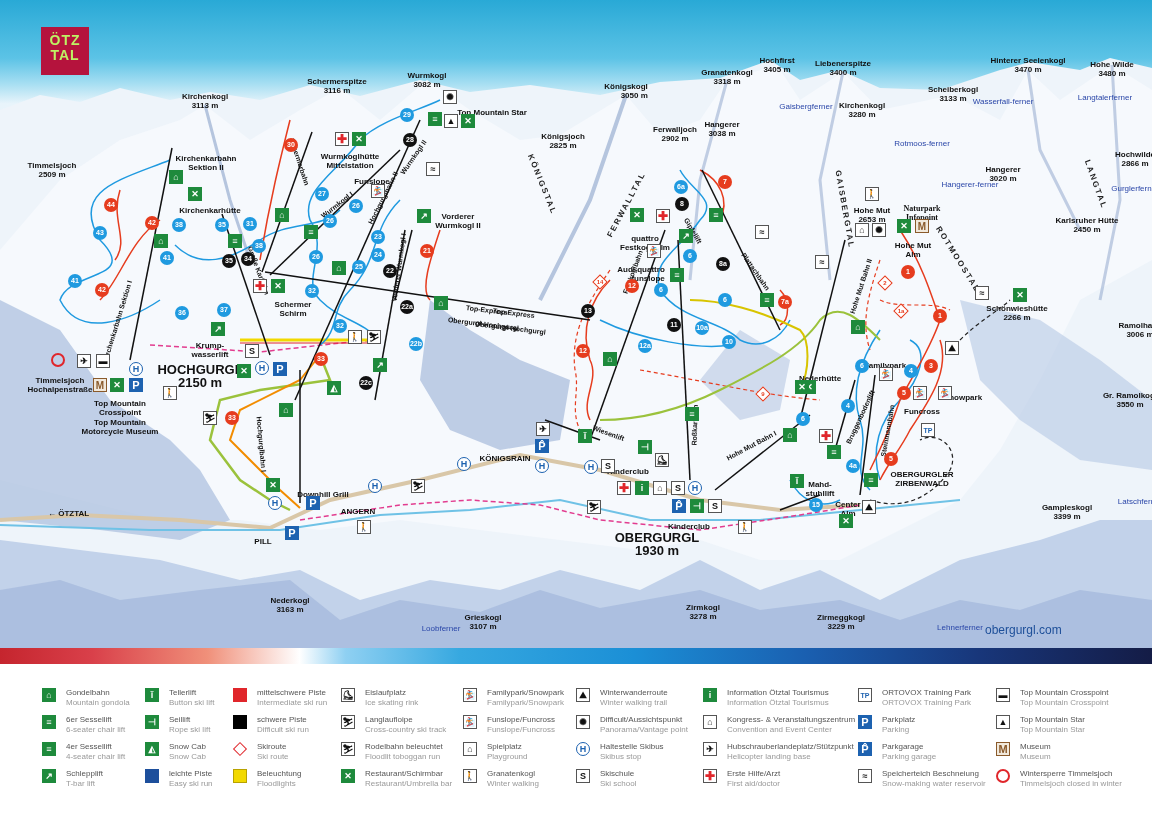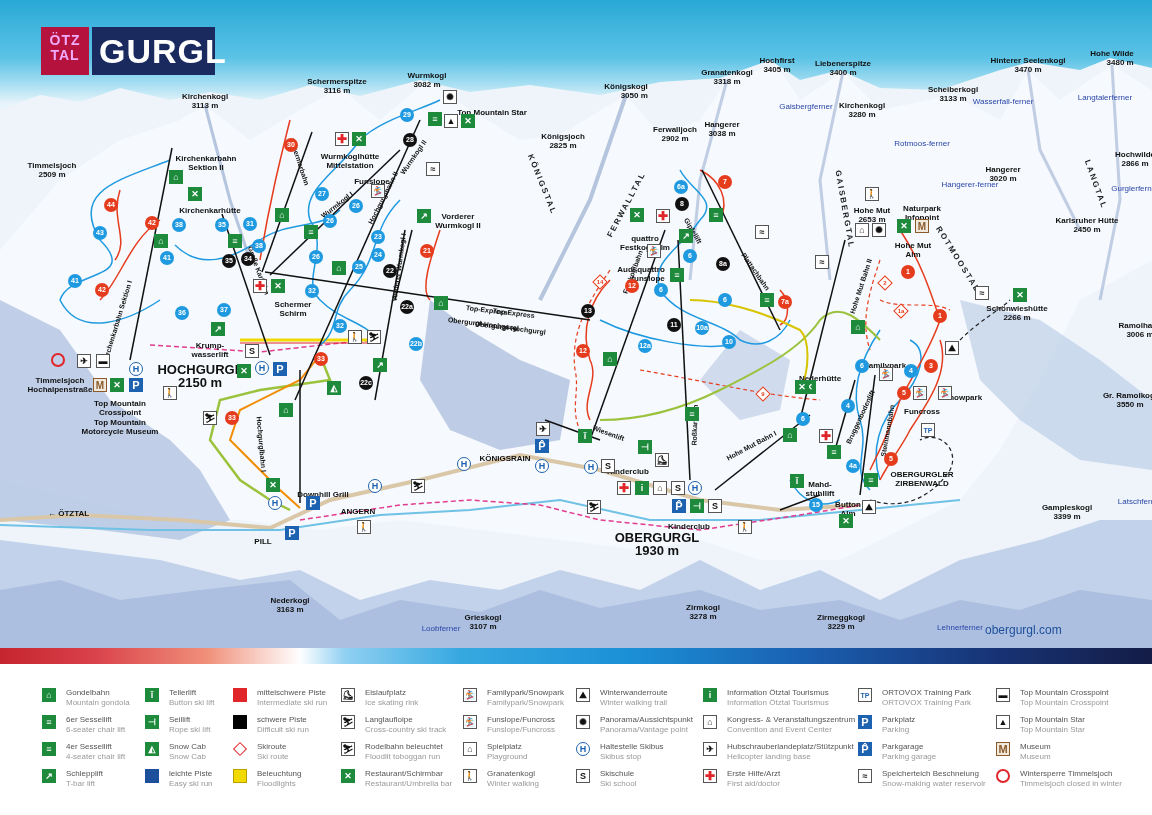--- a/index.html
+++ b/index.html
@@ -3,21 +3,21 @@
 <meta charset="utf-8">
 <style>
   * { box-sizing: border-box; margin: 0; padding: 0; }
   html, body { width: 1152px; height: 815px; overflow: hidden; background: #fff; font-family: "Liberation Sans", sans-serif; }
   #map {
     position: absolute; left: 0; top: 0; width: 1152px; height: 648px; overflow: hidden;
     background: linear-gradient(180deg, #29a9d6 0%, #5cc3e6 9%, #a8dff2 13%, #e8f4fb 16%, #f2f7fc 40%, #dfe8f3 60%, #c8d6ea 75%, #dbe6f2 90%, #e7eef7 100%);
   }
   #map svg.terrain { position: absolute; left: 0; top: 0; }
   .logo { position: absolute; left: 41px; top: 27px; height: 48px; display: flex; }
-  .logo .otz { width: 48px; background: #b5133d; color: #f0abfc; font-weight: bold; font-size: 14px; line-height: 15px; text-align: center; padding-top: 6px; letter-spacing: 1px; }
+  .logo .otz { width: 48px; background: #b5133d; color: #bef264; font-weight: bold; font-size: 14px; line-height: 15px; text-align: center; padding-top: 6px; letter-spacing: 1px; }
   .logo .gurgl { width: 123px; background: #1b2a5e; color: #fff; font-weight: bold; font-size: 34px; line-height: 48px; padding-left: 7px; margin-left: 3px; letter-spacing: 1px; }
   .peak { position: absolute; font-size: 8px; font-weight: bold; color: #111; text-align: center; line-height: 9px; transform: translateX(-50%); white-space: nowrap; }
   .peak span { display: block; }
   .glacier { position: absolute; font-size: 8px; color: #2a46a8; text-align: center; line-height: 9px; transform: translateX(-50%); white-space: nowrap; }
   .valley { position: absolute; font-size: 8px; font-weight: bold; color: #222; letter-spacing: 2px; white-space: nowrap; }
   .place { position: absolute; font-size: 8px; font-weight: bold; color: #111; text-align: center; line-height: 9px; transform: translateX(-50%); white-space: nowrap; }
   .town { position: absolute; font-size: 13px; font-weight: bold; color: #111; text-align: center; line-height: 13px; transform: translateX(-50%); white-space: nowrap; }
   .liftlabel { position: absolute; font-size: 7px; font-weight: bold; color: #111; white-space: nowrap; transform-origin: left center; }
   .run { position: absolute; width: 14px; height: 14px; border-radius: 50%; color: #fff; font-size: 7px; font-weight: bold; line-height: 14px; text-align: center; transform: translate(-50%,-50%); }
   .run.blue { background: #1f9ae0; }
@@ -143,21 +143,20 @@
       <line x1="545" y1="420" x2="600" y2="440"></line>
       <line x1="780" y1="510" x2="820" y2="495"></line>
     </g>
   </svg>
 
   <div class="logo">
     <div class="otz">
       <span>ÖTZ</span><br>
       <span>TAL</span>
     </div>
-    <div class="gurgl">GURGL</div>
   </div>
 
   <div id="peaks-layer">
       <div class="peak" style="left: 205px; top: 92px;">
         <span>Kirchenkogl</span>
         <span>3113 m</span>
       </div>
       <div class="peak" style="left: 337px; top: 77px;">
         <span>Schermerspitze</span>
         <span>3116 m</span>
@@ -179,21 +178,21 @@
         <span>3405 m</span>
       </div>
       <div class="peak" style="left: 843px; top: 59px;">
         <span>Liebenerspitze</span>
         <span>3400 m</span>
       </div>
       <div class="peak" style="left: 1028px; top: 56px;">
         <span>Hinterer Seelenkogl</span>
         <span>3470 m</span>
       </div>
-      <div class="peak" style="left: 1112px; top: 49px; text-align: right;">
+      <div class="peak" style="left: 1112px; top: 60px;">
         <span>Hohe Wilde</span>
         <span>3480 m</span>
       </div>
       <div class="peak" style="left: 953px; top: 85px;">
         <span>Scheiberkogl</span>
         <span>3133 m</span>
       </div>
       <div class="peak" style="left: 862px; top: 101px;">
         <span>Kirchenkogl</span>
         <span>3280 m</span>
@@ -292,29 +291,29 @@
       <div class="place" style="left: 210px; top: 341px;"><span>Krump-</span><br><span>wasserlift</span></div>
       <div class="place" style="left: 60px; top: 376px;"><span>Timmelsjoch</span><br><span>Hochalpenstraße</span></div>
       <div class="place" style="left: 120px; top: 399px;"><span>Top Mountain</span><br><span>Crosspoint</span></div>
       <div class="place" style="left: 120px; top: 418px;"><span>Top Mountain</span><br><span>Motorcycle Museum</span></div>
       <div class="place" style="left: 323px; top: 490px;"><span>Downhill Grill</span></div>
       <div class="place" style="left: 358px; top: 507px;"><span>ANGERN</span></div>
       <div class="place" style="left: 263px; top: 537px;"><span>PILL</span></div>
       <div class="place" style="left: 505px; top: 454px;"><span>KÖNIGSRAIN</span></div>
       <div class="place" style="left: 645px; top: 234px;"><span>quattro</span><br><span>Festkogl Alm</span></div>
       <div class="place" style="left: 641px; top: 265px; text-align: right;"><span>Audi quattro</span><br><span>funslope</span></div>
-      <div class="place" style="left: 922px; top: 204px;"><span>Naturpark</span><br><span>Infopoint</span></div>
+      <div class="place" style="left: 922px; top: 204px; font-family: Liberation Serif, serif;"><span>Naturpark</span><br><span>Infopoint</span></div>
       <div class="place" style="left: 913px; top: 241px;"><span>Hohe Mut</span><br><span>Alm</span></div>
       <div class="place" style="left: 820px; top: 374px;"><span>Nederhütte</span></div>
       <div class="place" style="left: 885px; top: 361px;"><span>Familypark</span></div>
       <div class="place" style="left: 963px; top: 393px;"><span>Snowpark</span></div>
       <div class="place" style="left: 922px; top: 407px;"><span>Funcross</span></div>
       <div class="place" style="left: 922px; top: 470px;"><span>OBERGURGLER</span><br><span>ZIRBENWALD</span></div>
       <div class="place" style="left: 820px; top: 480px;"><span>Mahd-</span><br><span>stuhllift</span></div>
-      <div class="place" style="left: 848px; top: 500px;"><span>Button</span><br><span>Alm</span></div>
+      <div class="place" style="left: 848px; top: 500px;"><span>Center</span><br><span>Alm</span></div>
       <div class="place" style="left: 628px; top: 467px;"><span>Kinderclub</span></div>
       <div class="place" style="left: 689px; top: 522px;"><span>Kinderclub</span></div>
     </div>
   <div id="lifts-layer">
       <div class="liftlabel" style="left: 105px; top: 358px; transform: rotate(-73deg);">Kirchenkarbahn Sektion I</div>
       <div class="liftlabel" style="left: 250px; top: 243px; transform: rotate(70deg);">Große Karbahn</div>
       <div class="liftlabel" style="left: 292px; top: 135px; transform: rotate(72deg);">Schermerbahn</div>
       <div class="liftlabel" style="left: 322px; top: 213px; transform: rotate(-38deg);">Wurmkogl I</div>
       <div class="liftlabel" style="left: 370px; top: 220px; transform: rotate(-63deg);">Hochgurglbahn II</div>
       <div class="liftlabel" style="left: 402px; top: 170px; transform: rotate(-55deg);">Wurmkogl II</div>
@@ -663,21 +662,21 @@
     <div class="lg" style="left: 576px; top: 24px;">
       <div class="sw w">⛰</div>
       <div class="t">
         <span class="de">Winterwanderroute</span>
         <span class="en">Winter walking trail</span>
       </div>
     </div>
     <div class="lg" style="left: 576px; top: 51px;">
       <div class="sw w">✺</div>
       <div class="t">
-        <span class="de">Panorama/Aussichtspunkt</span>
+        <span class="de">Difficult/Aussichtspunkt</span>
         <span class="en">Panorama/Vantage point</span>
       </div>
     </div>
     <div class="lg" style="left: 576px; top: 78px;">
       <div class="sw h">H</div>
       <div class="t">
         <span class="de">Haltestelle Skibus</span>
         <span class="en">Skibus stop</span>
       </div>
     </div>

